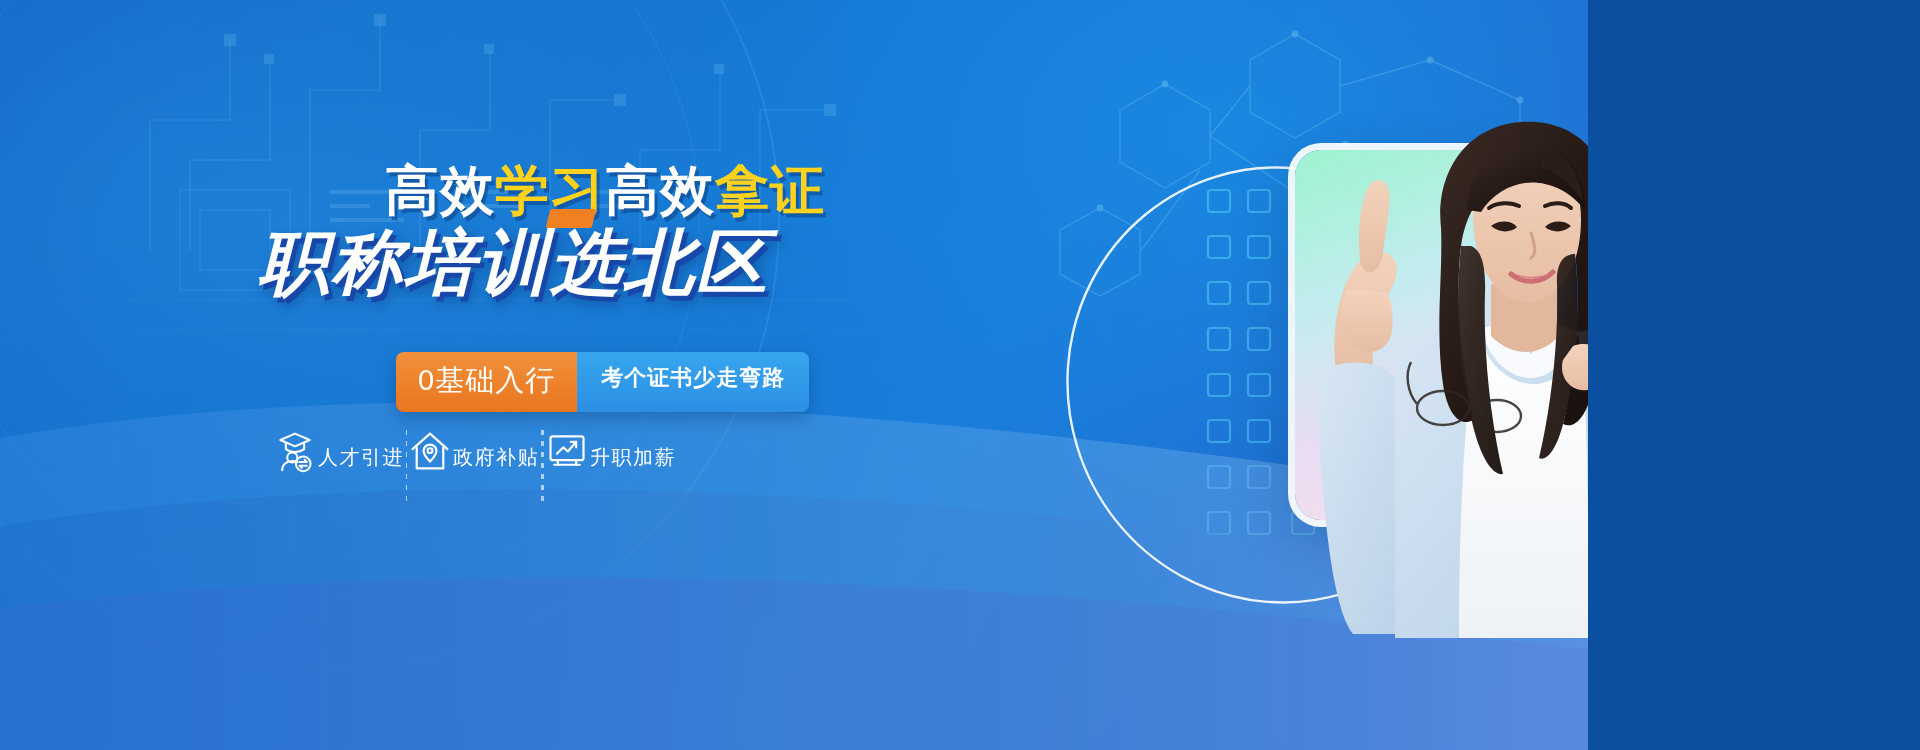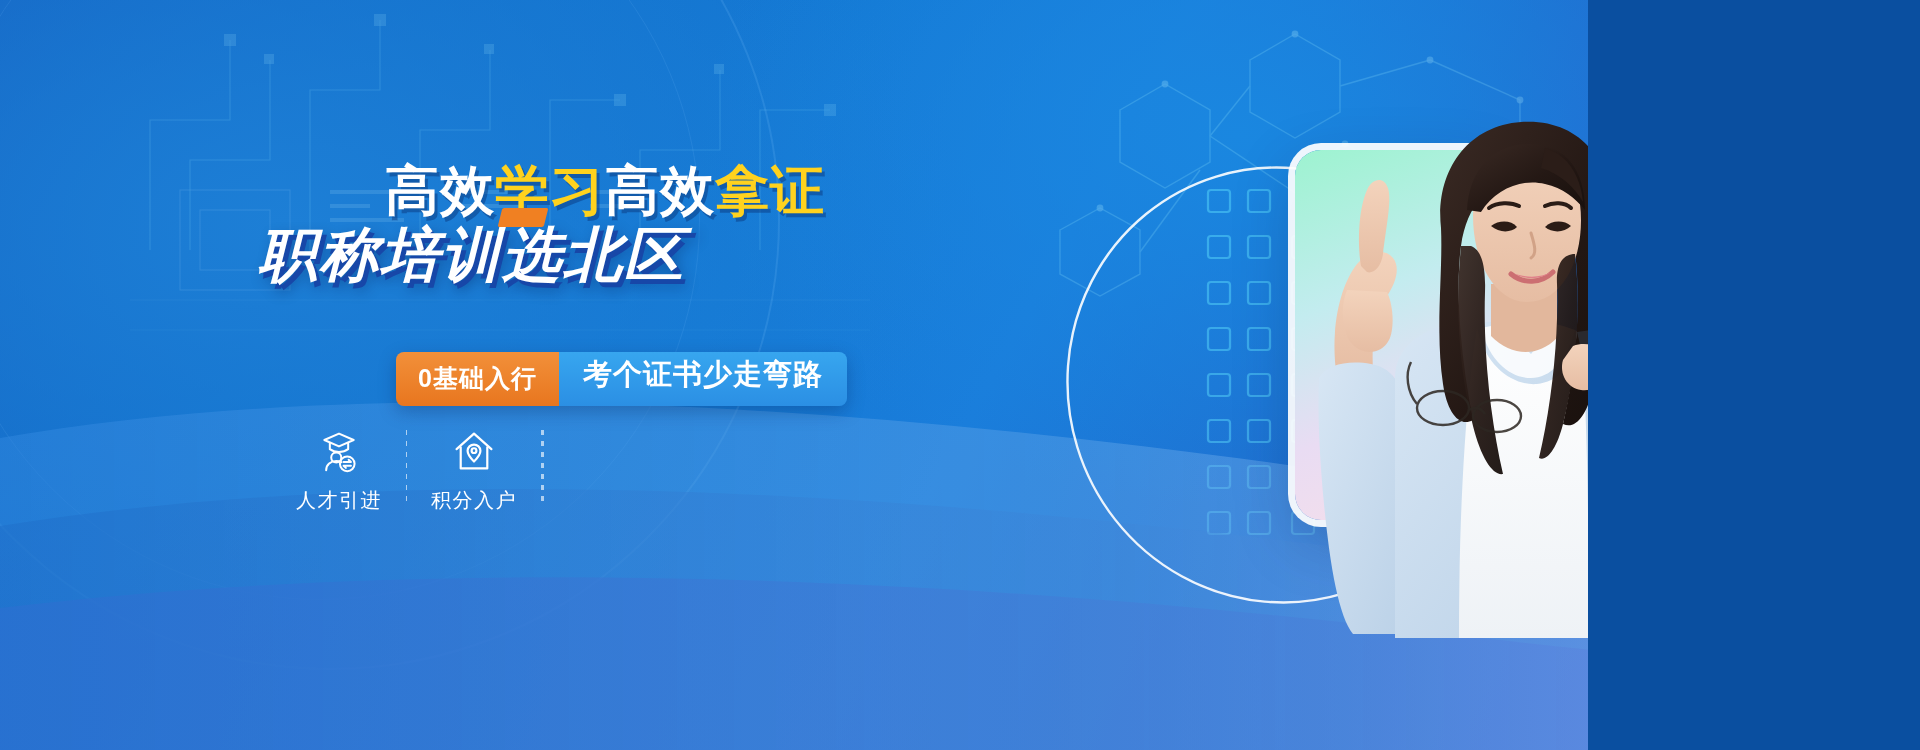--- a/index.html
+++ b/index.html
@@ -67,21 +67,21 @@
   .line1{
     position:absolute; left:385px; top:155px;
     font-size:54px; font-weight:700; letter-spacing:1px;
     color:#ffffff; white-space:nowrap;
     text-shadow:3px 4px 0 rgba(8,52,120,.45);
   }
   .line1 .hl{ color:#ffd21e; }
 
   .line2{
     position:absolute; left:258px; top:216px;
-    font-size:59px; font-weight:700; letter-spacing:2px;
+    font-size:71px; font-weight:700; letter-spacing:2px;
     color:#ffffff; white-space:nowrap;
     font-style:italic;
     text-shadow:
        4px 5px 0 #1747a8,
        5px 7px 14px rgba(4,32,86,.45);
   }
   .line2 .mark{ position:relative; }
   .line2 .mark::before{
     content:""; position:absolute;
     left:-2px; top:-14px; width:46px; height:19px;
@@ -91,39 +91,39 @@
 
   
   .slogan{
     position:absolute; left:396px; top:352px;
     display:flex; align-items:stretch;
     border-radius:8px; overflow:hidden;
     box-shadow:0 6px 18px rgba(3,30,78,.28);
   }
   .pill-orange{
     background:linear-gradient(180deg,#f2903a 0%,#e8761f 100%);
-    color:#fff; font-size:25px; font-weight:700;
+    color:#fff; font-size:29px; font-weight:400;
     padding:9px 22px 11px 22px; letter-spacing:1px;
     display:flex; align-items:center;
   }
   .pill-blue{
     background:linear-gradient(180deg,#37a6ef 0%,#2b8fe4 100%);
-    color:#fff; font-size:29px; font-weight:700;
+    color:#fff; font-size:22px; font-weight:700;
     padding:3px 24px 11px 24px; letter-spacing:1px;
     display:flex; align-items:center;
   }
 
   
   .features{
     position:absolute; left:272px; top:428px;
     display:flex; align-items:flex-start;
   }
   .feature{
     width:134px;
-    display:flex; flex-direction:column; align-items:center;
+    display:flex; flex-direction:row; align-items:center;
   }
   .feature .ico{
     width:46px; height:46px;
     display:flex; align-items:center; justify-content:center;
     margin-bottom:13px;
   }
   .feature .ico svg{ width:44px; height:44px; display:block; }
   .feature .lbl{
     color:#ffffff; font-size:20px; letter-spacing:1.5px;
     white-space:nowrap;
@@ -390,27 +390,40 @@
 
       <div class="feature">
         <span class="ico">
           <svg viewBox="0 0 48 48" fill="none" stroke="#ffffff" stroke-width="2.4" stroke-linecap="round" stroke-linejoin="round">
             <path d="M5 22 L24 5 L43 22"></path>
             <path d="M9.5 20 V43 H38.5 V20"></path>
             <path d="M24 17 C20.2 17 17 20 17 23.8 C17 28.6 24 35.5 24 35.5 C24 35.5 31 28.6 31 23.8 C31 20 27.8 17 24 17 Z"></path>
             <circle cx="24" cy="23.6" r="2.6"></circle>
           </svg>
         </span>
-        <span class="lbl">积分入户</span>
+        <span class="lbl">政府补贴</span>
       </div>
 
       <div class="divider"></div>
 
 
       <div class="divider"></div>
 
 
       <div class="divider"></div>
 
+      <div class="feature">
+        <span class="ico">
+          <svg viewBox="0 0 48 48" fill="none" stroke="#ffffff" stroke-width="2.4" stroke-linecap="round" stroke-linejoin="round">
+            <rect x="6" y="8" width="36" height="26" rx="2.5"></rect>
+            <path d="M13 27 L20 20 L25 24.5 L34 14"></path>
+            <path d="M28 14 H34 V20"></path>
+            <path d="M14 34 V39"></path>
+            <path d="M34 34 V39"></path>
+            <path d="M10 39 H38"></path>
+          </svg>
+        </span>
+        <span class="lbl">升职加薪</span>
+      </div>
 
     </div>
   </div>
 </div>
 
 </body></html>

